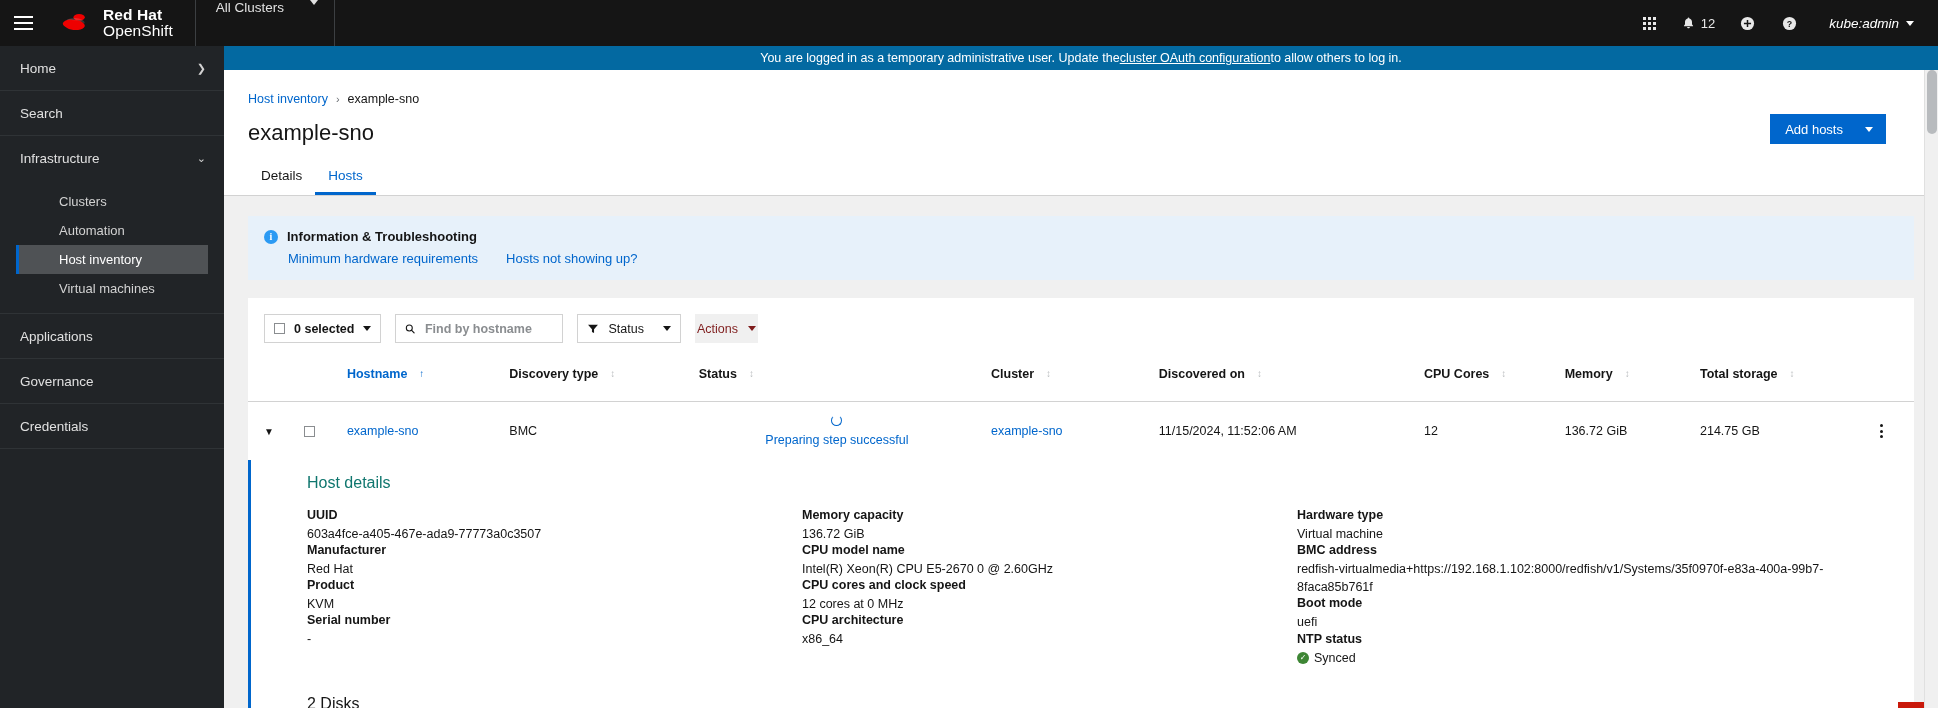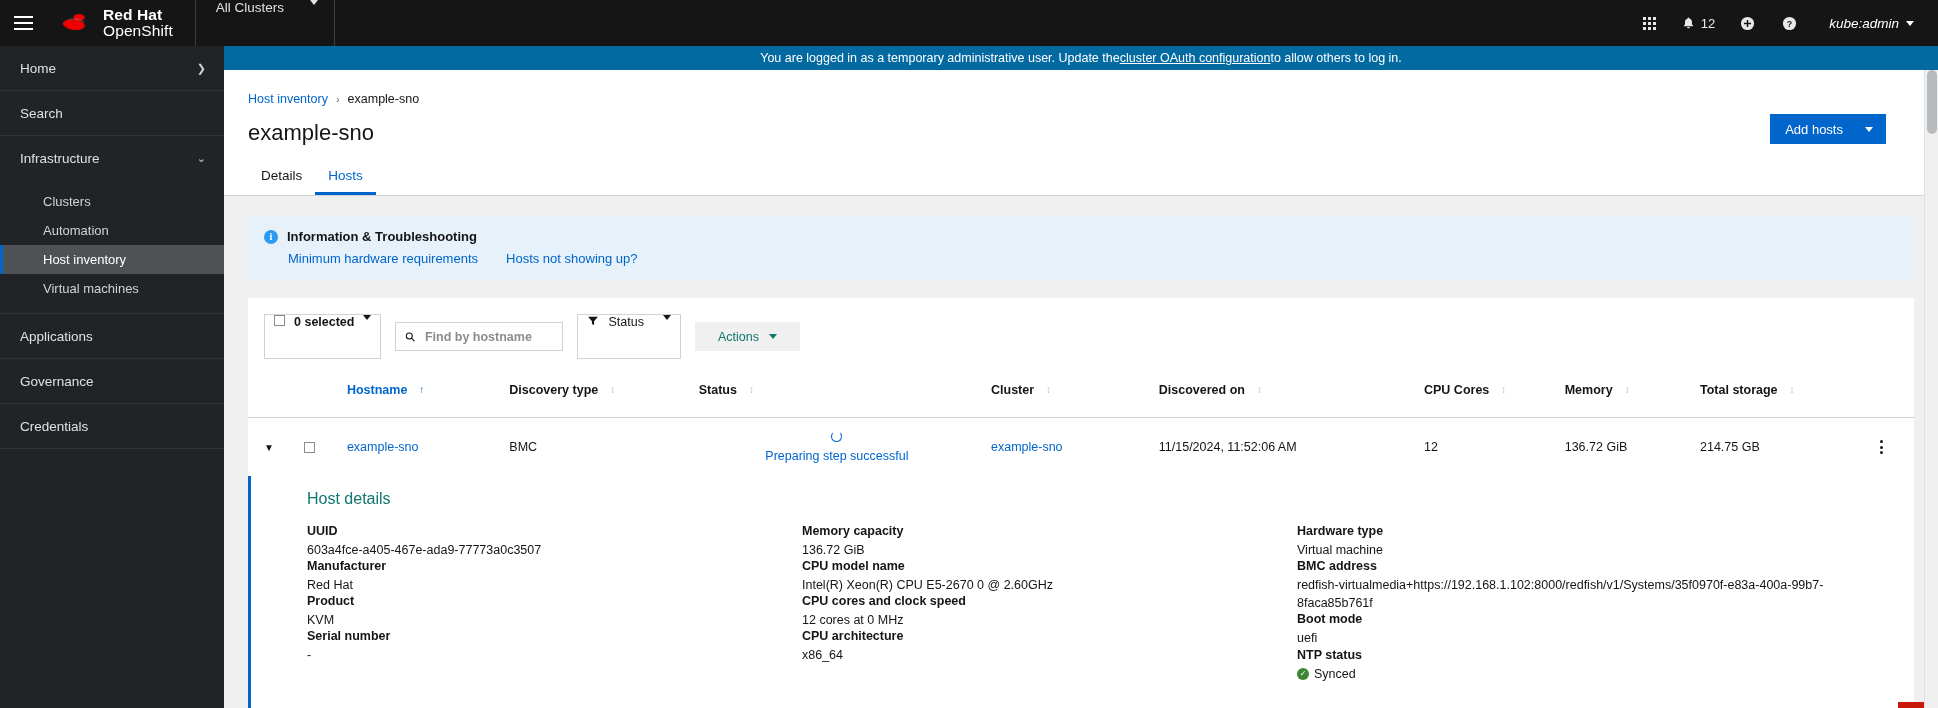--- a/index.html
+++ b/index.html
@@ -70,21 +70,21 @@
     border-bottom: 1px solid #2f3336;
     cursor: pointer; color: #e0e0e0;
   }
   .nav-item .chev { margin-left: auto; font-size: 11px; color: #d2d2d2; }
   .nav-sub {
     height: 29px; display: flex; align-items: center;
     padding-left: 40px; font-size: 13px; color: #d2d2d2;
     cursor: pointer; border-left: 3px solid transparent;
   }
   .nav-sub.active { background: #4f5255; border-left-color: #0066cc; color: #fff; }
-  .nav-group-pad { padding: 6px 0 10px; border-bottom: 1px solid #2f3336; }
+  .nav-group-pad { padding: 6px 16px 10px; border-bottom: 1px solid #2f3336; }
 
   
   .main { flex: 1 1 auto; min-width: 0; display: flex; flex-direction: column; background: #f0f0f0; position: relative; }
   .alert-bar {
     background: #0369a1; color: #fff;
     height: 24px; flex: 0 0 24px;
     display: flex; align-items: center; justify-content: center;
     font-size: 12.5px;
   }
   .alert-bar a { color: #fff; text-decoration: underline; }
@@ -119,38 +119,38 @@
     display: flex; align-items: center; justify-content: center;
     font-family: "Liberation Serif", serif;
   }
   .info-alert .title { font-size: 13px; font-weight: bold; color: #151515; }
   .info-alert .links { display: flex; gap: 28px; padding: 7px 0 0 24px; }
   .info-alert .links a { font-size: 13px; color: #06c; text-decoration: none; }
 
   .table-card { background: #fff; margin-top: 18px; }
   .toolbar { display: flex; align-items: center; gap: 14px; padding: 16px 16px 14px 16px; }
   .tb-split {
-    display: flex; gap: 9px;
-    border: 1px solid #d2d2d2; height: 45px; padding: 0 9px;
+    display: flex; align-items: center; gap: 9px;
+    border: 1px solid #d2d2d2; height: 29px; padding: 0 9px;
     font-size: 12.5px; background: #fff; cursor: pointer;
   }
   .tb-split .cb { width: 11px; height: 11px; border: 1px solid #8a8d90; background: #fff; }
   .tb-split b { font-weight: bold; }
   .search-box {
     display: flex; align-items: center; gap: 9px;
     border: 1px solid #d2d2d2; height: 29px; width: 168px; padding: 0 9px;
     background: #fff;
   }
   .search-box input { border: 0; outline: 0; font-size: 12.5px; width: 100%; font-family: inherit; color: #151515; background: transparent; font-weight: bold; }
   .search-box input::placeholder { color: #8a8d90; }
   .tb-btn-plain {
     display: flex; align-items: center; gap: 10px;
-    height: 29px; padding: 0 23px; font-size: 12.5px;
+    height: 29px; padding: 0 2px; font-size: 12.5px;
     background: #f0f0f0; cursor: pointer; border: 0;
-    font-family: inherit; color: #0f766e;
+    font-family: inherit; color: #7f1d1d;
   }
 
   table.hosts { width: 100%; border-collapse: collapse; }
   table.hosts th {
     text-align: left; font-size: 12.5px; font-weight: bold;
     color: #151515; padding: 10px 8px 20px 8px;
     border-bottom: 1px solid #d2d2d2; white-space: nowrap;
     vertical-align: middle;
   }
   table.hosts th.sorted { color: #06c; }

